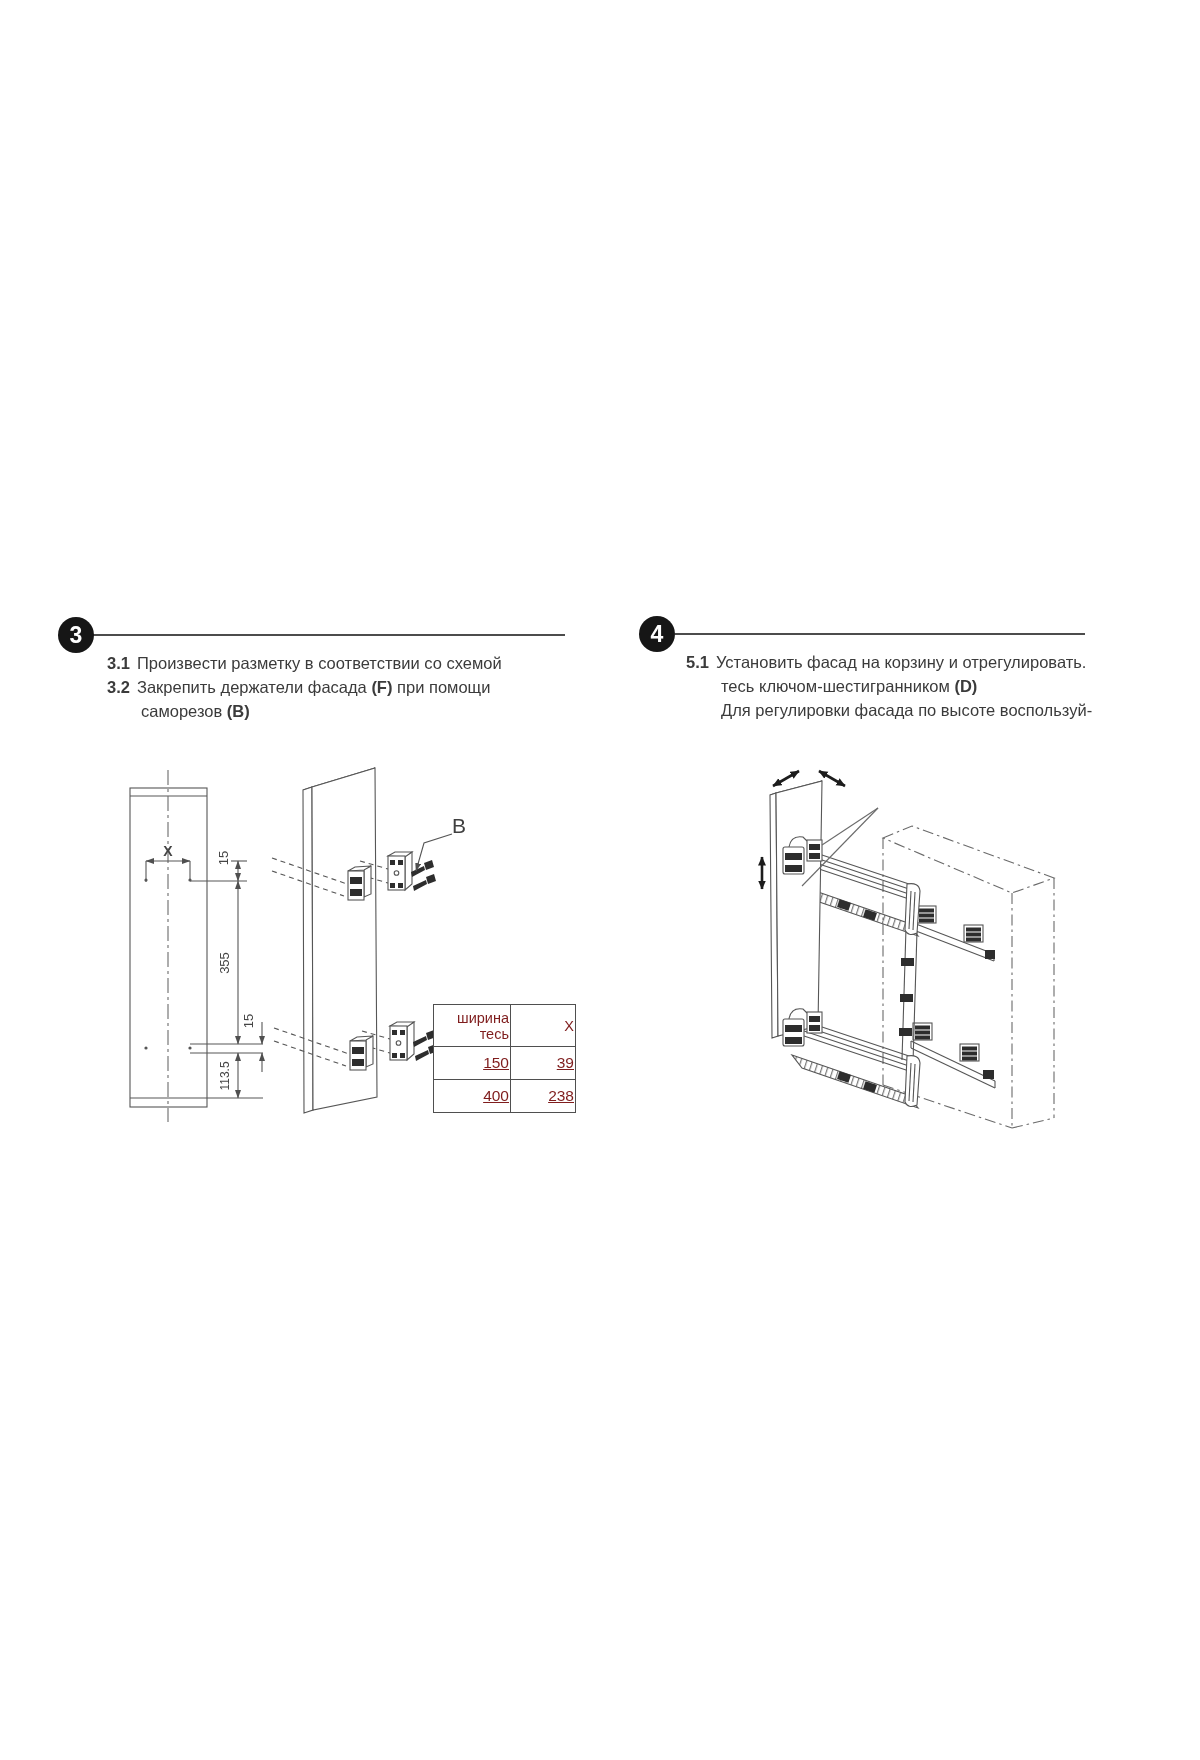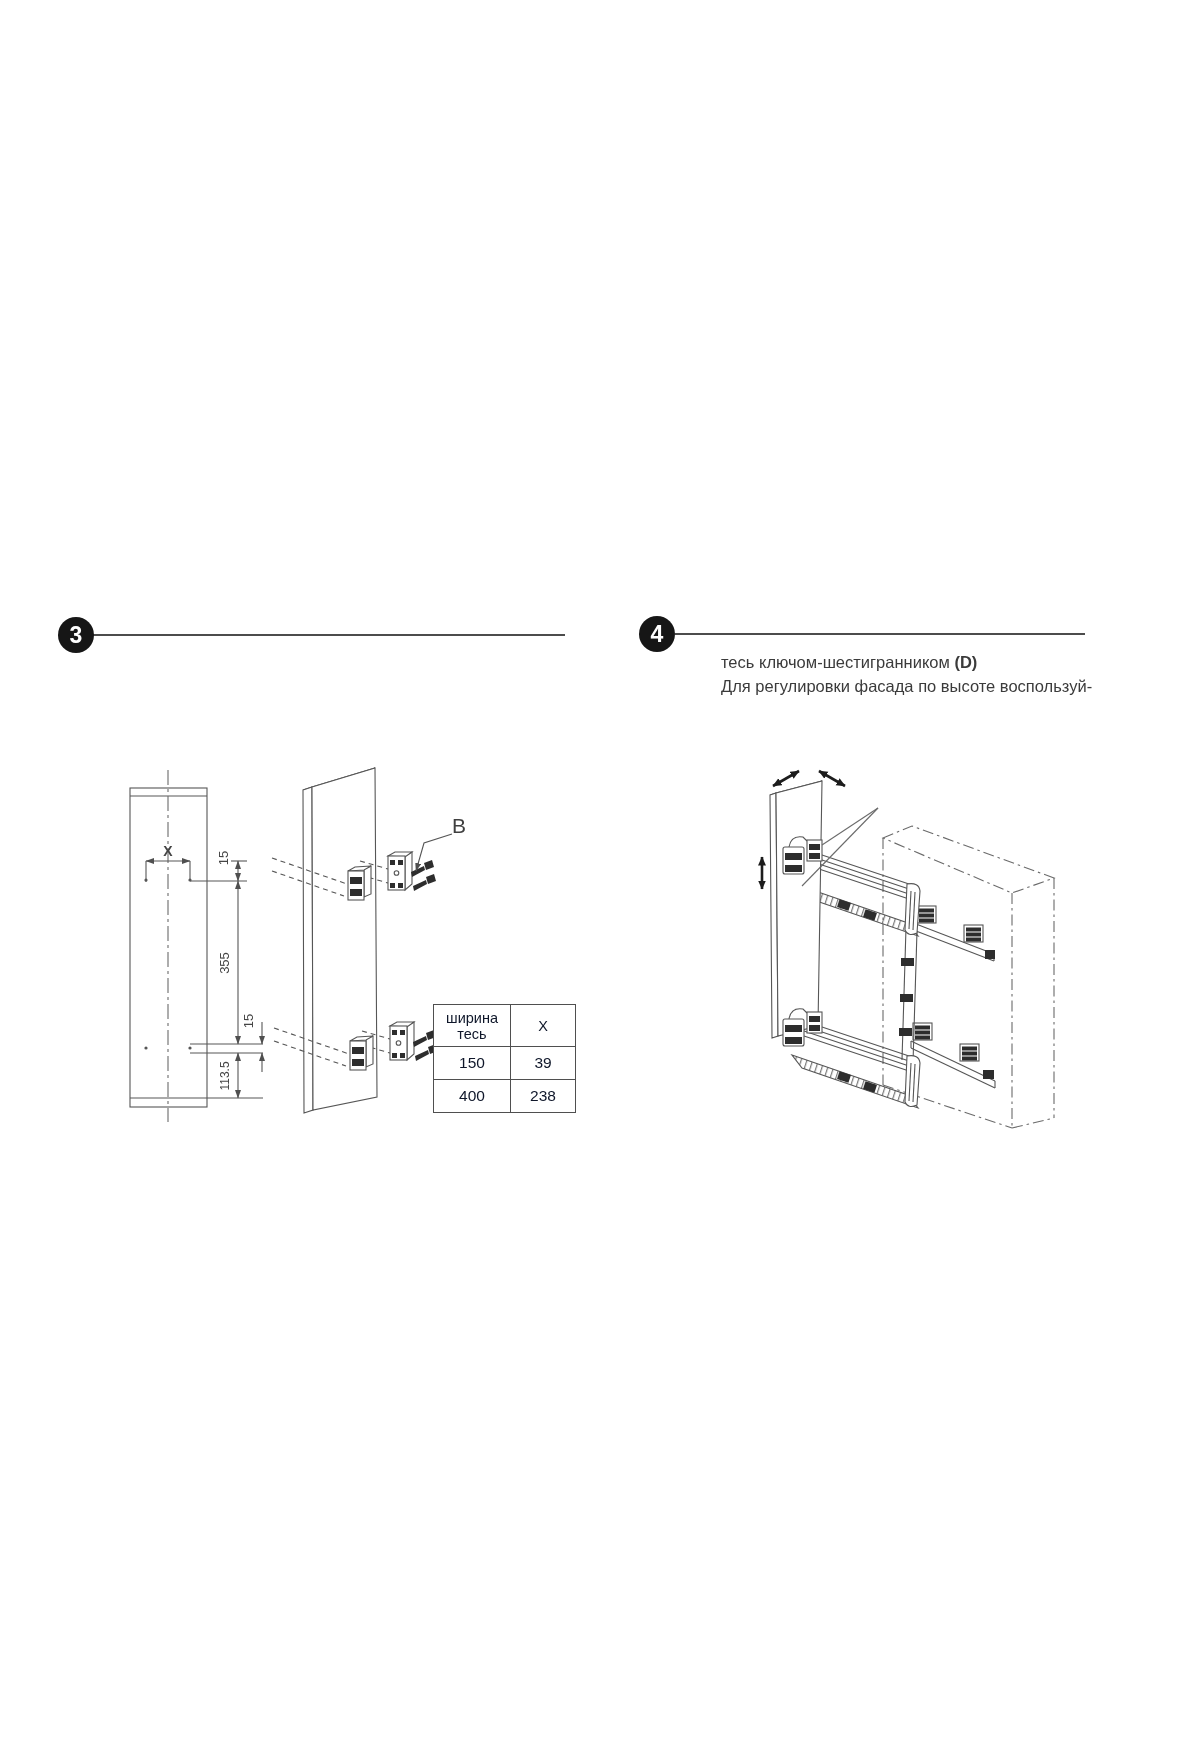--- a/index.html
+++ b/index.html
@@ -10,41 +10,47 @@
          color:#fff;font-weight:bold;font-size:23px;display:flex;align-items:center;
          justify-content:center;z-index:3;}
   .rule{position:absolute;height:2px;background:#4c4c4c;z-index:2;}
   .steptext{position:absolute;font-size:16.5px;line-height:24px;color:#3b3b3b;z-index:3;}
   .tline{white-space:nowrap;}
   .num{font-weight:bold;margin-right:7px;}
   .b{font-weight:bold;}
   .ind3{padding-left:34px;}
   .ind4{padding-left:35px;}
   table.sizes{position:absolute;left:433px;top:1004px;border-collapse:collapse;z-index:3;}
-  table.sizes td{border:1.5px solid #4f4f4f;text-align:center;vertical-align:middle;
-                 color:#0f172a;background:#fff;}
+  table.sizes td{border:1.5px solid #4f4f4f;text-align:right;vertical-align:middle;
+                 color:#7f1d1d;background:#fff;}
   table.sizes td.c1{width:74px;}
   table.sizes td.c2{width:62px;}
   table.sizes tr.hdr td{height:39px;font-size:14.5px;line-height:16px;}
-  table.sizes tr.dat td{height:30px;font-size:15.5px;}
+  table.sizes tr.dat td{height:30px;font-size:15.5px;text-decoration:underline;}
   .diagram-layer{position:absolute;left:0;top:0;z-index:1;}
 </style>
 </head>
 <body>
 
 <div class="page">
 
   <div class="badge" style="left:58px;top:617px;">3</div>
   <div class="rule" style="left:93px;top:634px;width:472px;"></div>
 
+  <div class="steptext" style="left:107px;top:651px;width:440px;">
+    <div class="tline"><span class="num">3.1</span><span>Произвести разметку в соответствии со схемой</span></div>
+    <div class="tline"><span class="num">3.2</span><span>Закрепить держатели фасада </span><span class="b">(F)</span><span> при помощи</span></div>
+    <div class="tline ind3"><span>саморезов </span><span class="b">(B)</span></div>
+  </div>
 
   <div class="badge" style="left:639px;top:616px;">4</div>
   <div class="rule" style="left:675px;top:633px;width:410px;"></div>
 
   <div class="steptext" style="left:686px;top:650px;width:400px;">
+    <div class="tline"><span class="num">5.1</span><span>Установить фасад на корзину и отрегулировать.</span></div>
     <div class="tline ind4"><span>тесь ключом-шестигранником </span><span class="b">(D)</span></div>
     <div class="tline ind4"><span>Для регулировки фасада по высоте воспользуй-</span></div>
   </div>
 
   <table class="sizes">
     <tbody>
         <tr class="hdr">
       <td class="c1"><span>ширина</span><br><span>тесь</span></td>
       <td class="c2">X</td>
     </tr>

